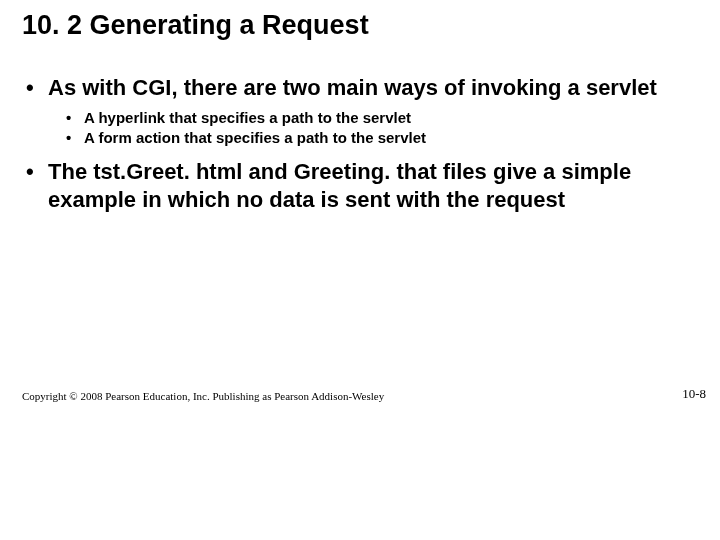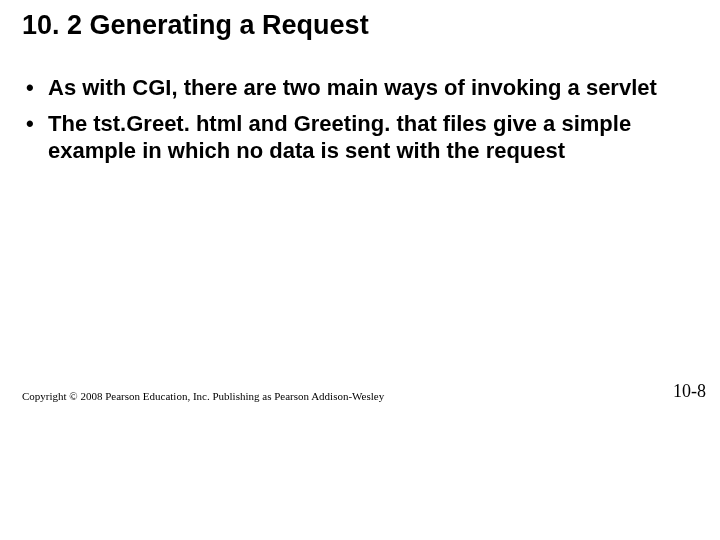--- a/index.html
+++ b/index.html
@@ -75,35 +75,39 @@
     position: absolute;
     bottom: 14px;
     left: 22px;
     font-size: 11px;
     font-family: "Times New Roman", Times, serif;
   }
   .footer-right {
     position: absolute;
     bottom: 14px;
     right: 14px;
-    font-size: 18px;
+    font-size: 13px;
     font-family: "Times New Roman", Times, serif;
   }
 </style>
 </head>
 <body>
 
 <div class="slide">
 
   <div class="title">10. 2 Generating a Request</div>
 
   <div class="body">
     <ul class="lvl1">
       <li>
         <span>As with CGI, there are two main ways of invoking a servlet</span>
+        <ul class="lvl2">
+          <li>A hyperlink that specifies a path to the servlet</li>
+          <li>A form action that specifies a path to the servlet</li>
+        </ul>
       </li>
       <li>
         <span>The tst.Greet. html and Greeting. that files give a simple example in which no data is sent with the request</span>
       </li>
     </ul>
   </div>
 
   <div class="footer-left">Copyright © 2008 Pearson Education, Inc. Publishing as Pearson Addison-Wesley</div>
   <div class="footer-right">10-8</div>
 

